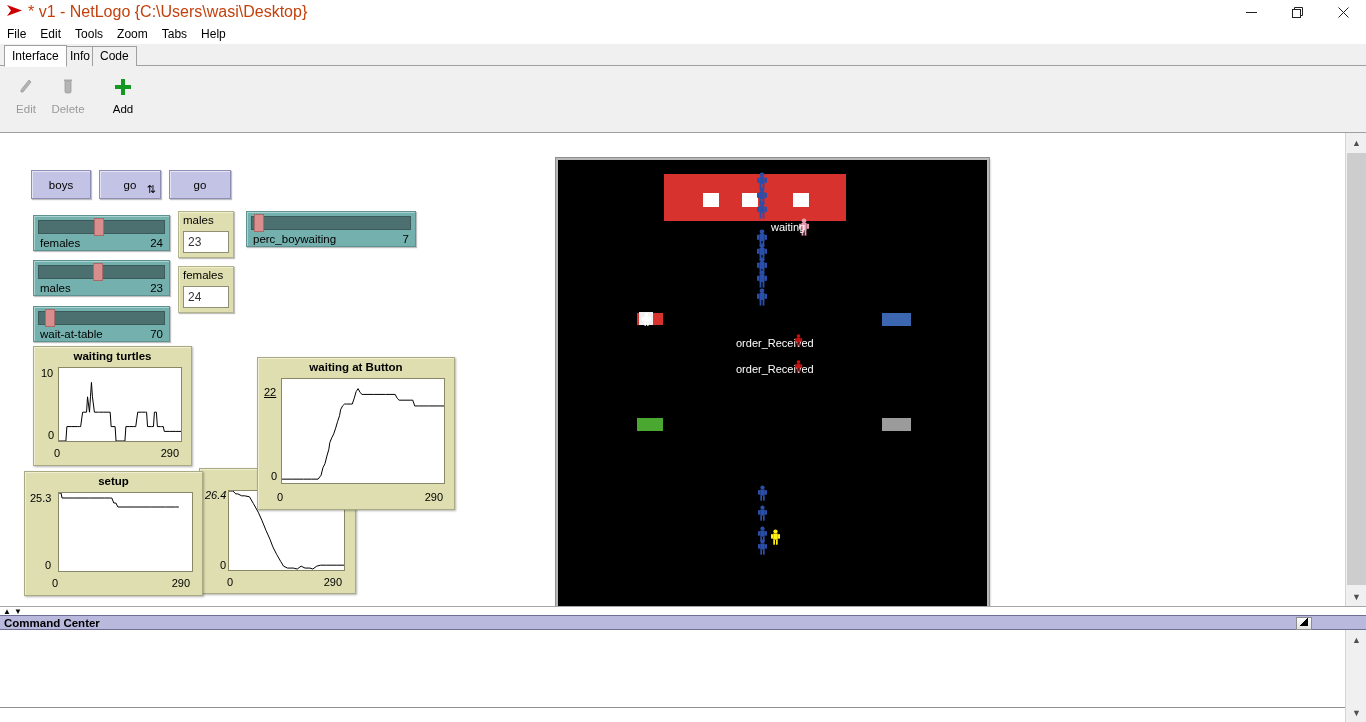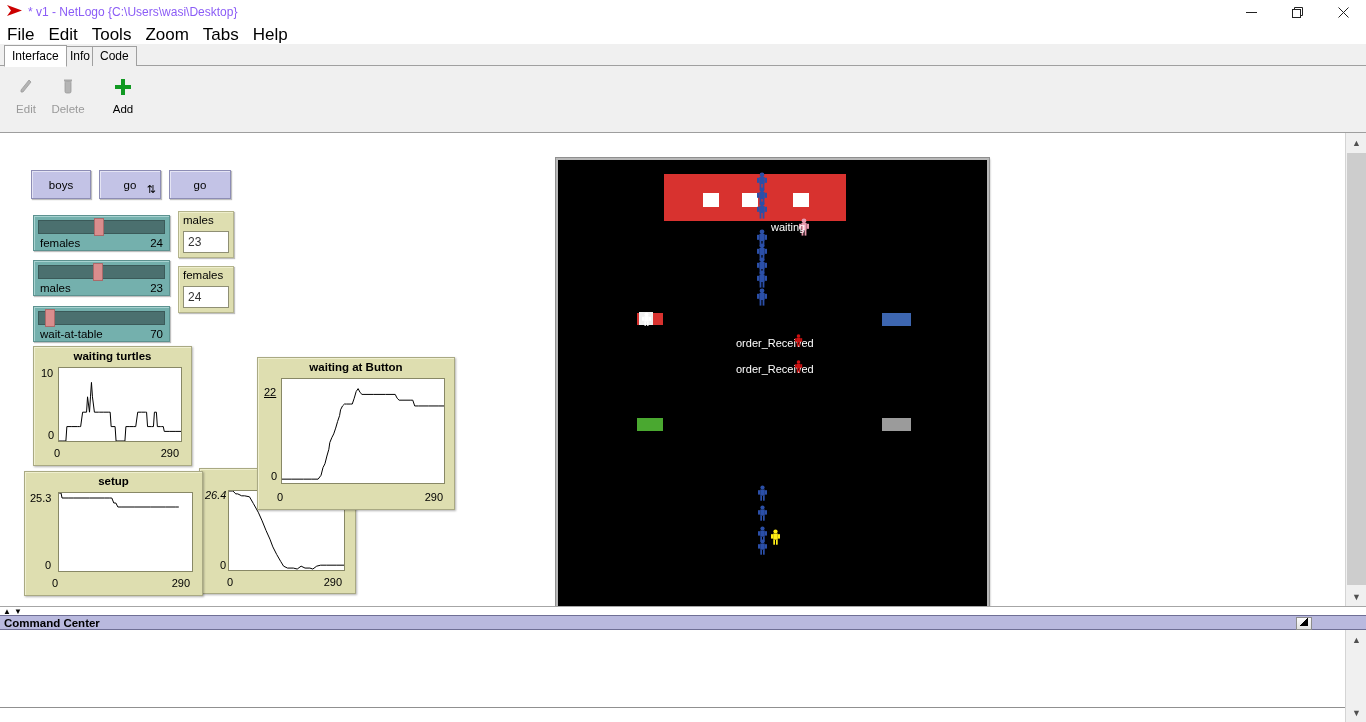--- a/index.html
+++ b/index.html
@@ -16,39 +16,39 @@
   .titlebar {
     position: absolute; left: 0; top: 0; width: 1366px; height: 25px;
     background: #ffffff;
   }
   .titlebar .tb-icon {
     position: absolute; left: 6px; top: 4px; width: 18px; height: 16px;
     color: #cc0000; font-size: 15px; line-height: 16px;
   }
   .titlebar .tb-title {
     position: absolute; left: 28px; top: 4px;
-    font-size: 12px; color: #8b5cf6; line-height: 16px; white-space: nowrap;
+    font-size: 16px; color: #c2410c; line-height: 16px; white-space: nowrap;
   }
   .wbtn {
     position: absolute; top: 0; width: 46px; height: 25px;
     display: flex; align-items: center; justify-content: center;
     font-size: 13px; color: #222; cursor: default;
   }
   .wbtn.min { right: 92px; }
   .wbtn.max { right: 46px; }
   .wbtn.close { right: 0px; }
   .wbtn svg { display: block; }
 
   
   .menubar {
     position: absolute; left: 0; top: 25px; width: 1366px; height: 19px;
     background: #ffffff;
   }
   .menuitem {
-    float: left; font-size: 17px; color: #000;
+    float: left; font-size: 12px; color: #000;
     padding: 2px 7px 2px 7px; line-height: 15px; cursor: default;
   }
 
   
   .tabstrip {
     position: absolute; left: 0; top: 44px; width: 1366px; height: 22px;
     background: #f0f0f0; border-bottom: 1px solid #a0a0a0;
   }
   .tab {
     position: absolute; top: 2px; height: 20px;
@@ -439,20 +439,26 @@
       <div class="sval">23</div>
     </div>
 
     <div class="nl-slider" style="left:33px; top:173px; width:137px; height:36px;">
       <div class="strack"></div>
       <div class="sthumb" style="left:11px;"></div>
       <div class="sname">wait-at-table</div>
       <div class="sval">70</div>
     </div>
 
+    <div class="nl-slider" style="left:246px; top:78px; width:170px; height:36px;">
+      <div class="strack"></div>
+      <div class="sthumb" style="left:7px;"></div>
+      <div class="sname">perc_boywaiting</div>
+      <div class="sval">7</div>
+    </div>
 
     <div class="nl-monitor" style="left:178px; top:78px; width:56px; height:47px;">
       <div class="mname">males</div>
       <div class="mbox">23</div>
     </div>
 
     <div class="nl-monitor" style="left:178px; top:133px; width:56px; height:47px;">
       <div class="mname">females</div>
       <div class="mbox">24</div>
     </div>

